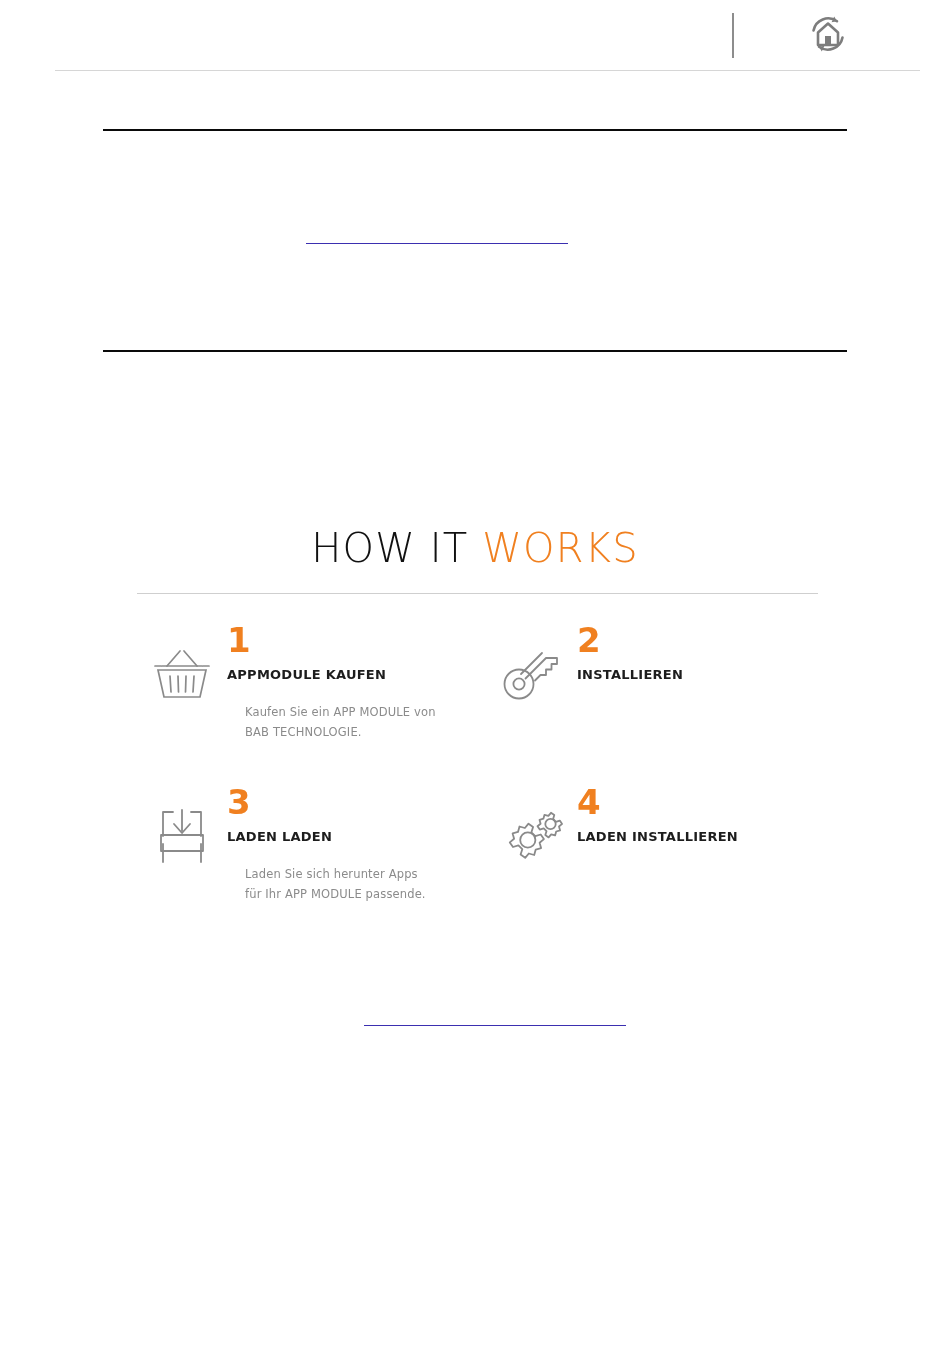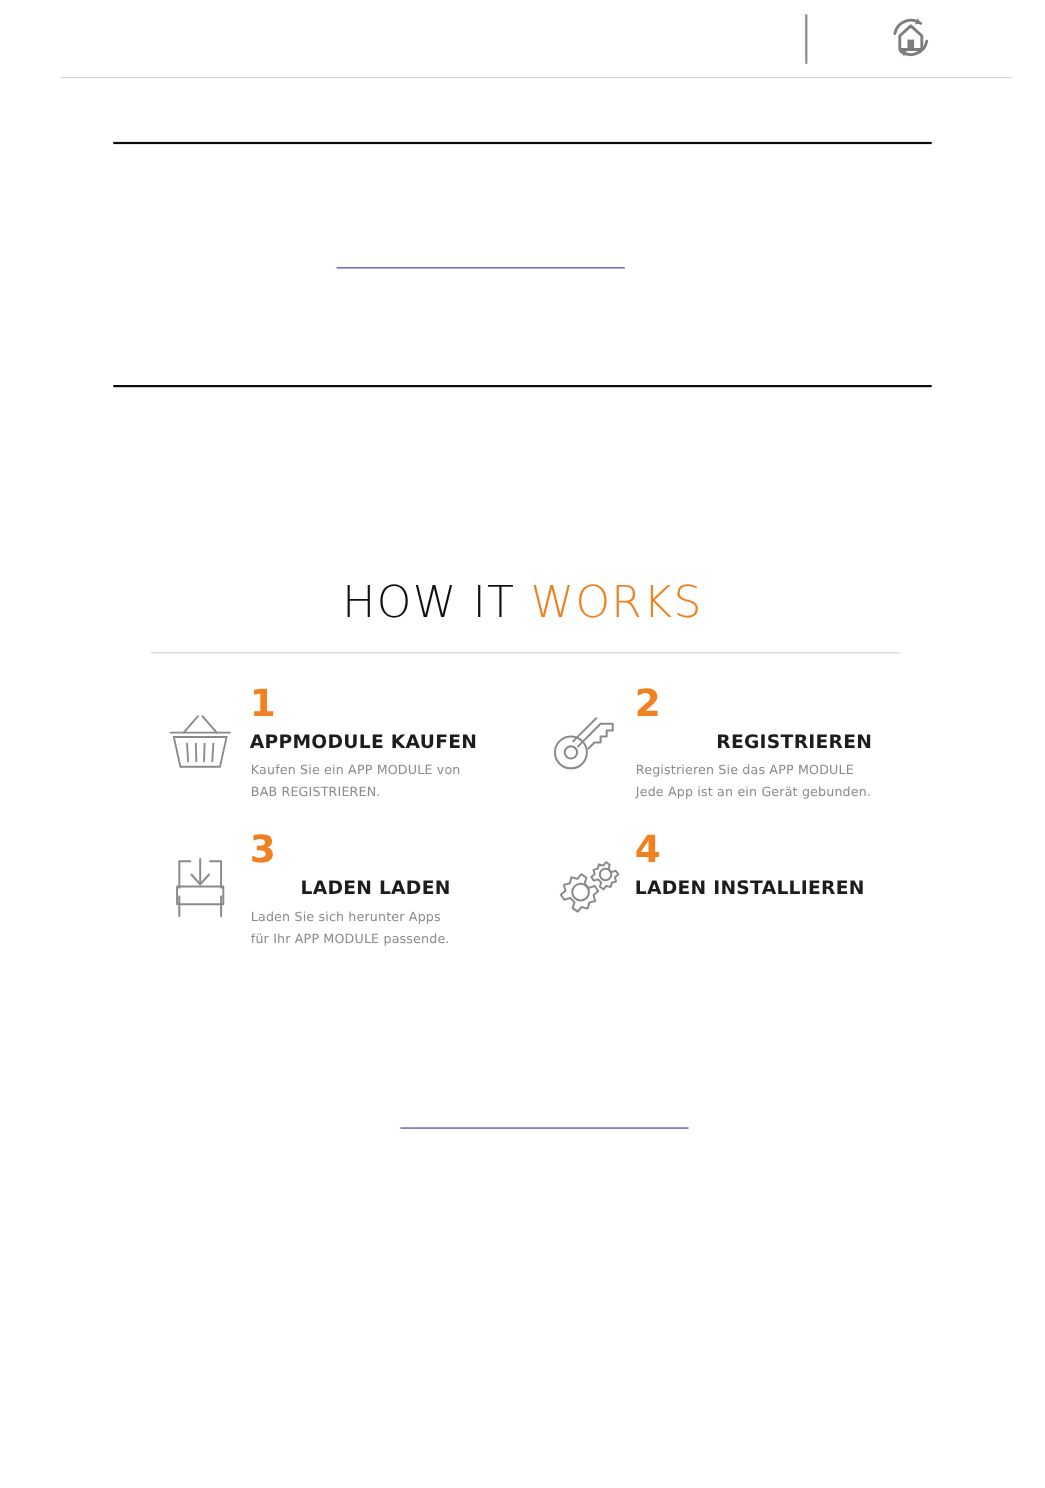--- a/index.html
+++ b/index.html
@@ -140,36 +140,35 @@
     font-family: "DejaVu Sans", sans-serif;
     font-size: 34px;
     line-height: 36px;
     font-weight: 700;
     color: #F08020;
     margin: 0 0 8px 0;
     letter-spacing: 0;
   }
   .step-title {
     font-family: "DejaVu Sans", sans-serif;
-    font-size: 17px;
+    font-size: 13px;
     line-height: 18px;
     font-weight: 700;
     color: #1d1d1d;
     letter-spacing: 0.25px;
     margin: 0 0 6px 0;
     white-space: nowrap;
-    text-align: right;
   }
   .step-title .bold-lead { font-weight: 700; }
   .step-desc {
     font-family: "DejaVu Sans", sans-serif;
     font-size: 11.5px;
     line-height: 20px;
     color: #8b8b8b;
-    margin: 1px;
+    margin: 18px;
     letter-spacing: 0.15px;
   }
   .step-desc span { display: block; white-space: nowrap; }
 
   
   .footer-rule {
     position: absolute;
     left: 55px;
     top: 1283px;
     width: 865px;
@@ -241,43 +240,39 @@
               <path d="M38 32 L37.5 48"></path>
               <path d="M46 32 L45 48"></path>
             </g>
           </svg>
         </div>
         <div class="body">
           <div class="step-number">1</div>
           <div class="step-title"><span class="bold-lead">APP</span><span>MODULE KAUFEN</span></div>
           <div class="step-desc">
             <span>Kaufen Sie ein APP MODULE von</span>
-            <span>BAB REGISTRIEREN.</span>
+            <span>BAB TECHNOLOGIE.</span>
           </div>
         </div>
       </div>
 
       <div class="step">
         <div class="icon-wrap">
           <svg width="62" height="58" viewBox="0 0 62 58" aria-hidden="true">
             <g fill="none" stroke="#8a8a8a" stroke-width="1.8" stroke-linejoin="round" stroke-linecap="round">
               <path d="M24.5 34.5 L45 14 L56 14 L56 20 L50.5 20 L50.5 25.5 L45 25.5 L45 31 L39.5 31 L34 36.5"></path>
               <path d="M20 30 L41 9"></path>
               <circle cx="18" cy="40" r="14.5"></circle>
               <circle cx="18" cy="40" r="5.6"></circle>
             </g>
           </svg>
         </div>
         <div class="body">
           <div class="step-number">2</div>
-          <div class="step-title"><span class="bold-lead"></span><span>REGISTRIEREN</span></div>
-          <div class="step-desc">
-            <span>Registrieren Sie das APP MODULE</span>
-            <span>Jede App ist an ein Gerät gebunden.</span>
-          </div>
+          <div class="step-title"><span class="bold-lead"></span><span>INSTALLIEREN</span></div>
         </div>
       </div>
 
     </div>
 
     <div class="step-row row-2">
 
       <div class="step">
         <div class="icon-wrap">
           <svg width="62" height="62" viewBox="0 0 62 62" aria-hidden="true">

